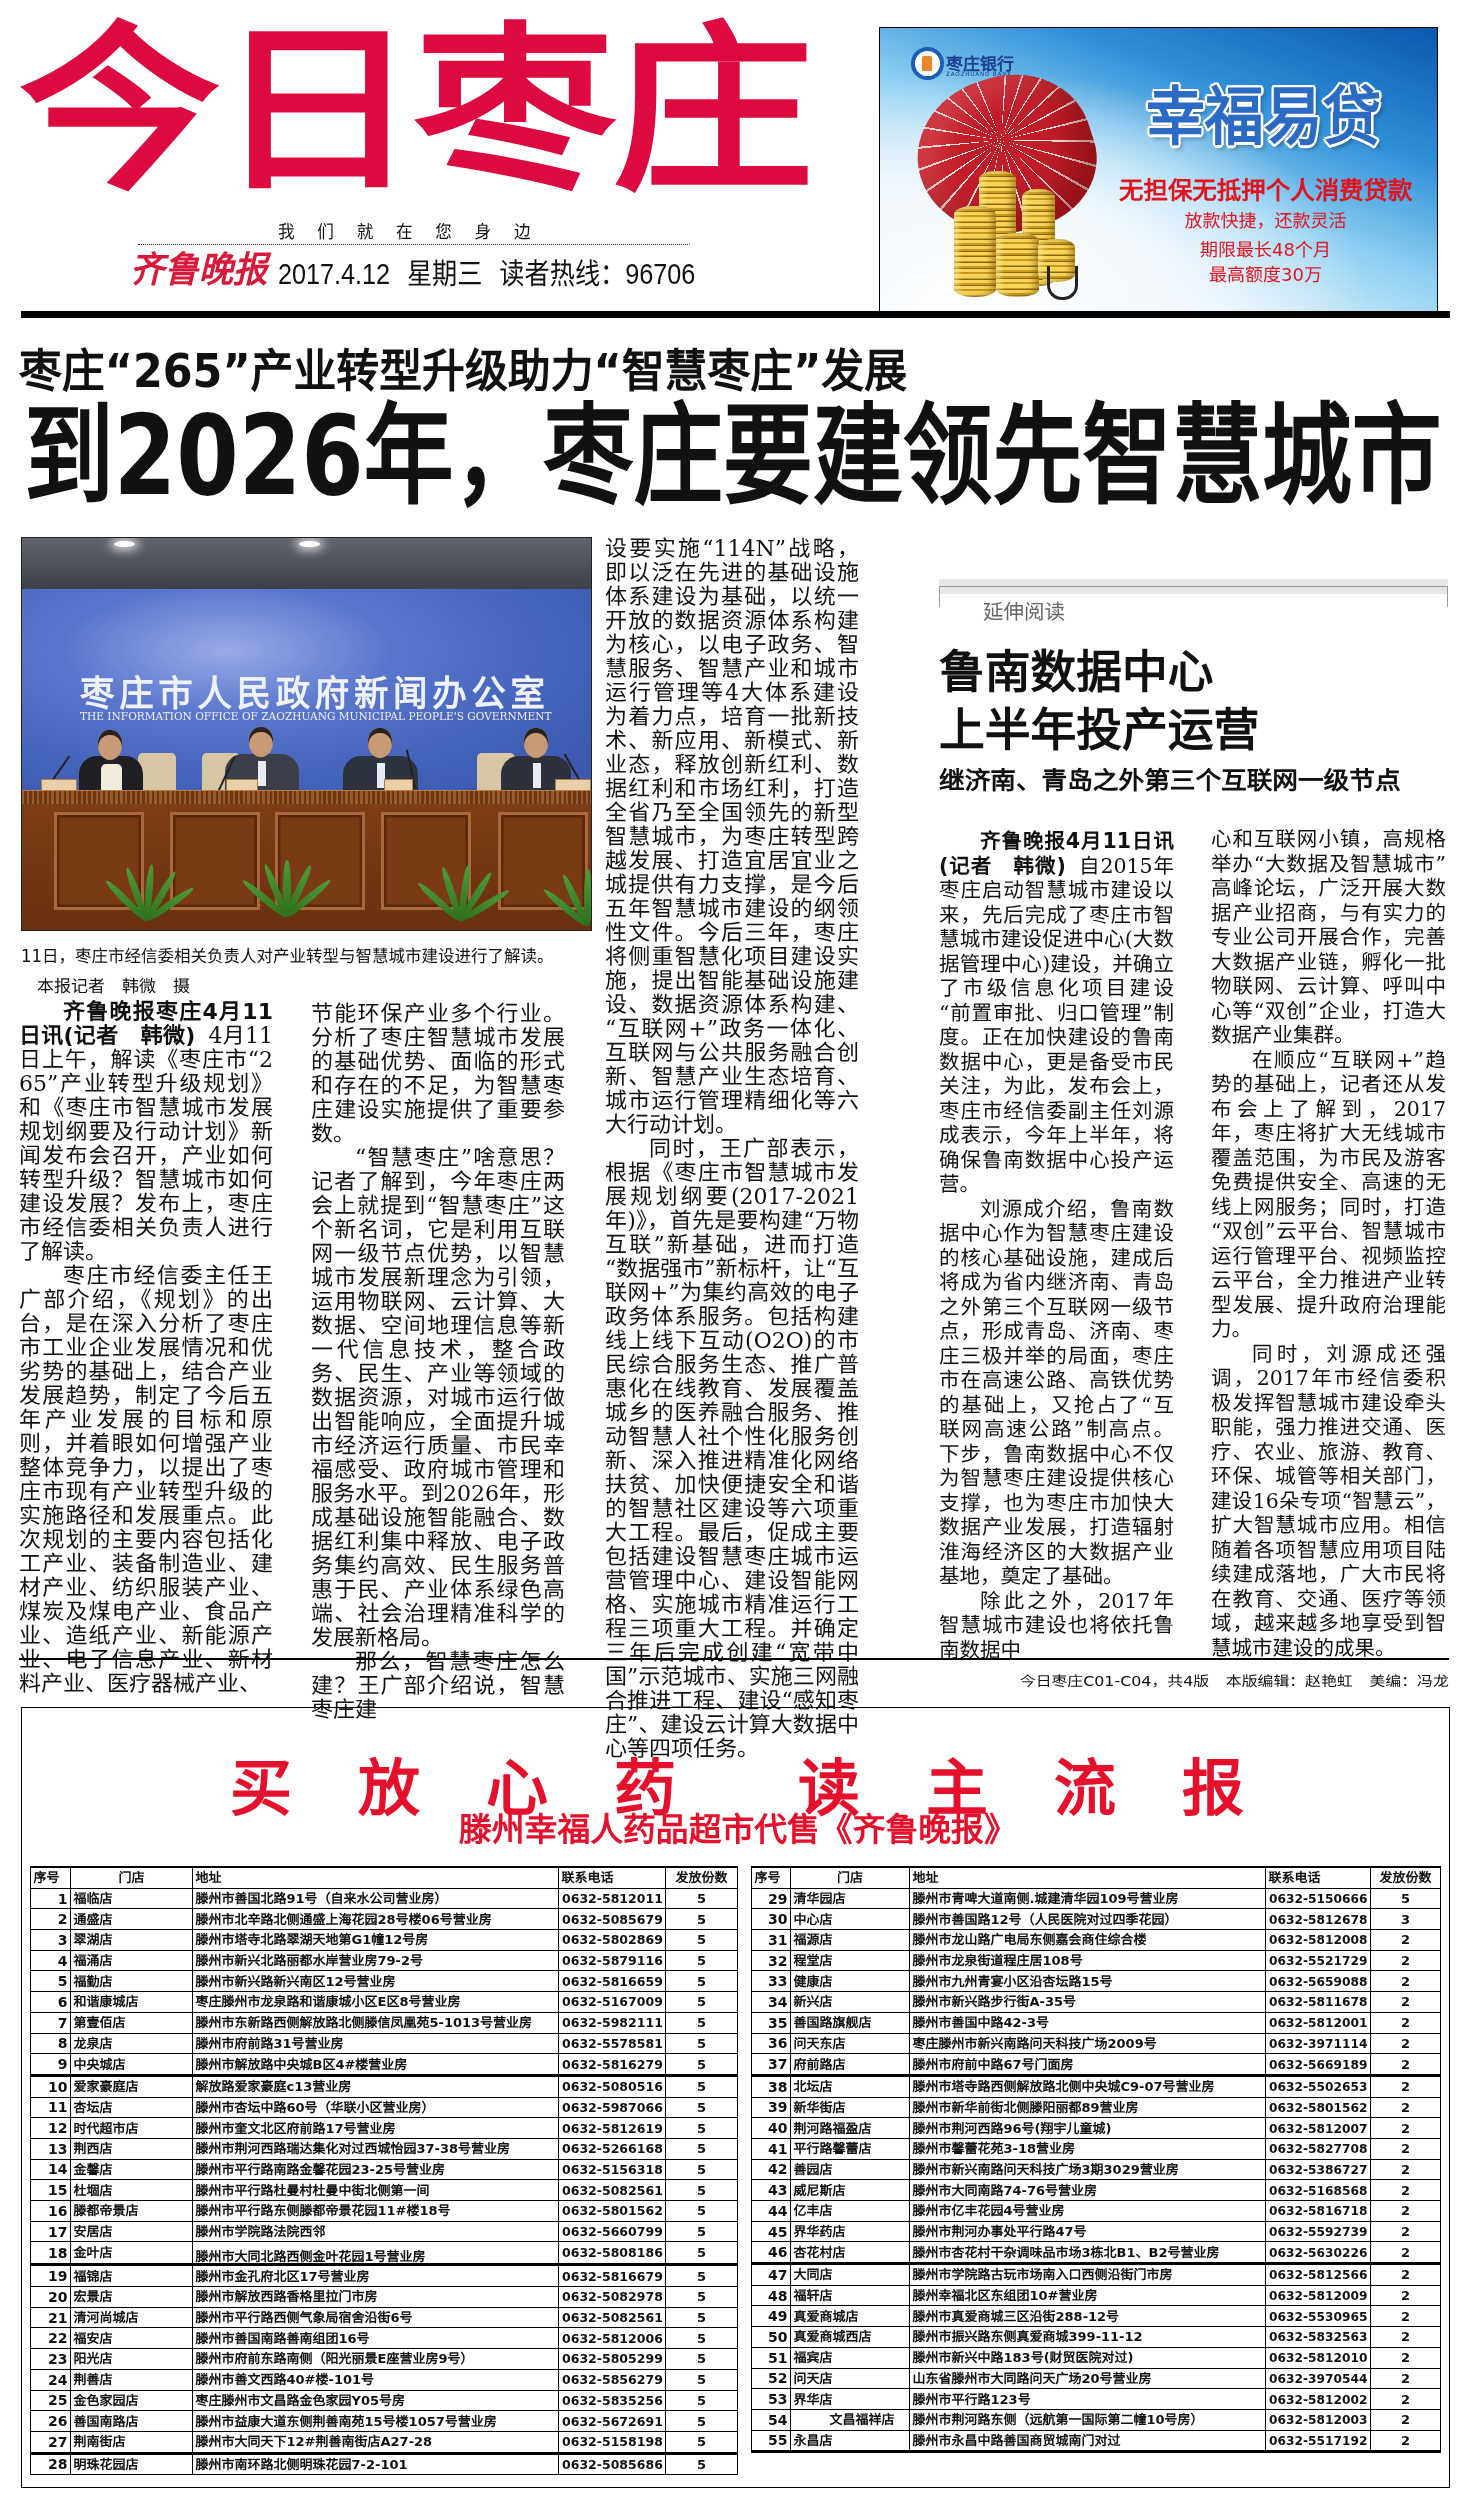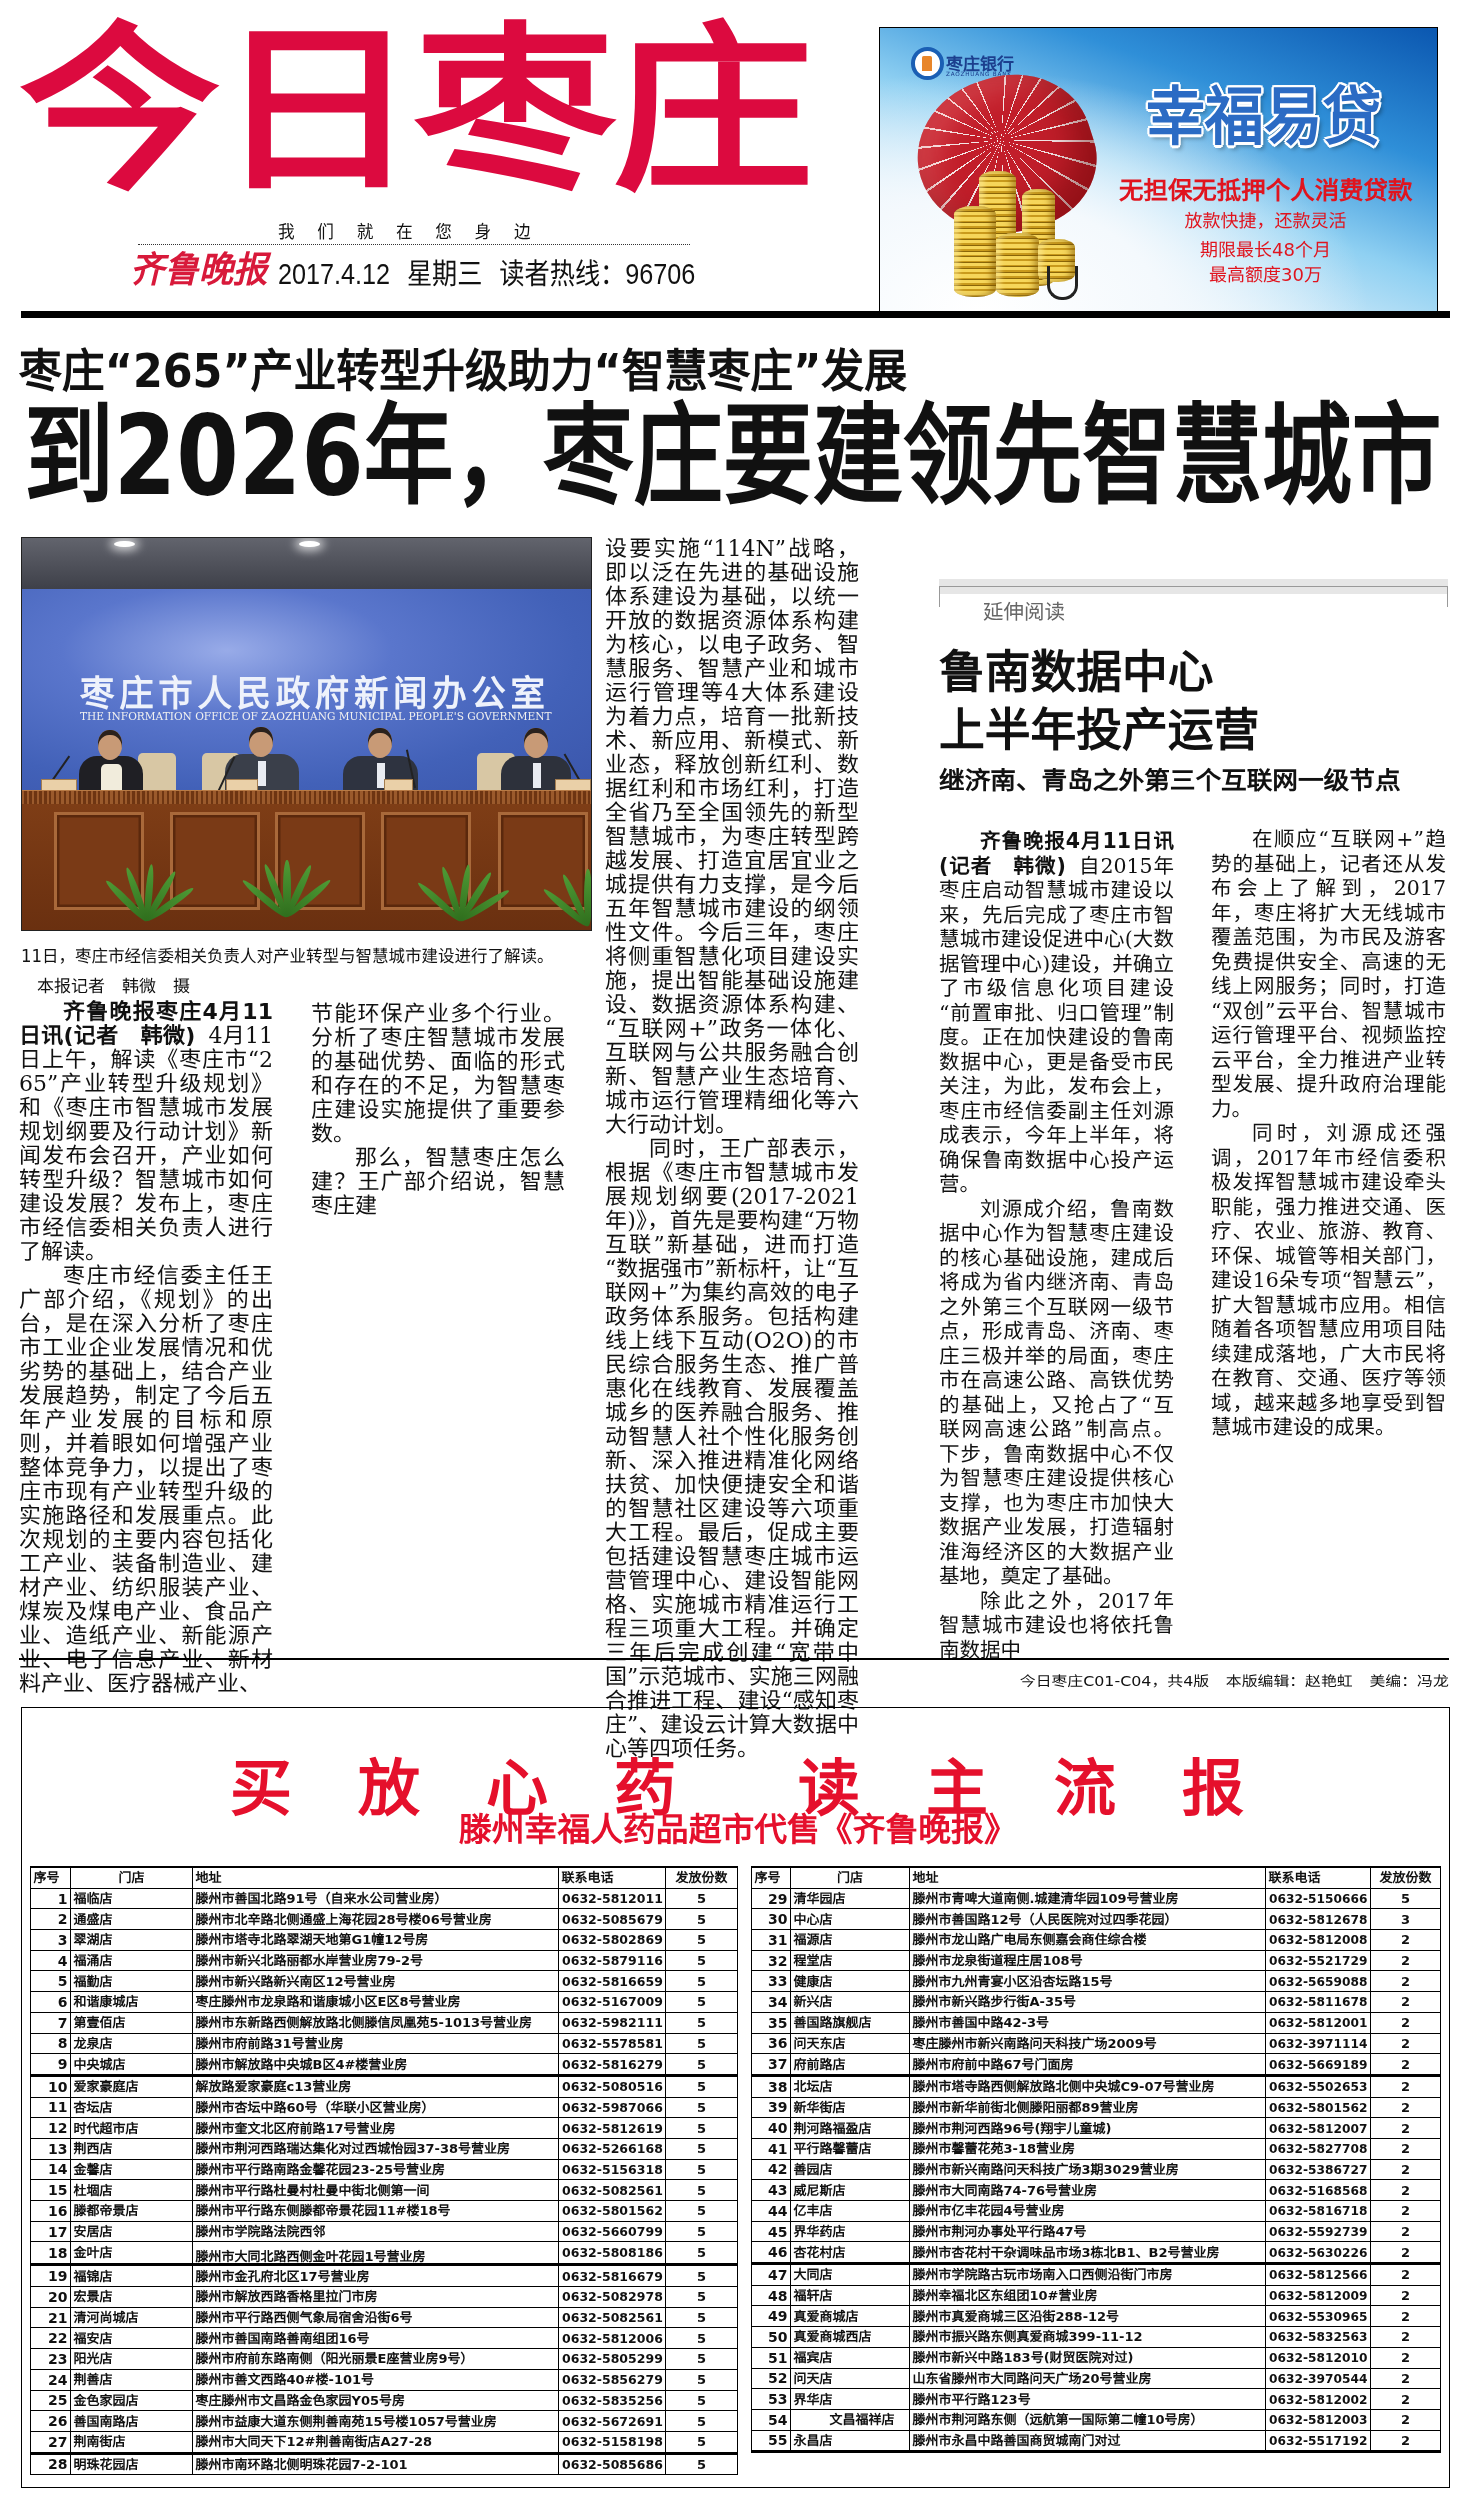--- a/index.html
+++ b/index.html
@@ -222,20 +222,21 @@
   </figure>
   <div id="caption" class="fit" style="transform: scaleX(0.970501);">11日，枣庄市经信委相关负责人对产业转型与智慧城市建设进行了解读。</div>
   <div id="credit" class="abs">本报记者　韩微　摄</div>
 
   <div class="col main-col" style="left:19px;top:1000px;">
       <p><span class="lead">齐鲁晚报枣庄4月11日讯</span><span class="lead byline">(记者　韩微)</span><span>4月11日上午，解读《枣庄市“265”产业转型升级规划》和《枣庄市智慧城市发展规划纲要及行动计划》新闻发布会召开，产业如何转型升级？智慧城市如何建设发展？发布上，枣庄市经信委相关负责人进行了解读。</span></p>
       <p><span>枣庄市经信委主任王广部介绍，《规划》的出台，是在深入分析了枣庄市工业企业发展情况和优劣势的基础上，结合产业发展趋势，制定了今后五年产业发展的目标和原则，并着眼如何增强产业整体竞争力，以提出了枣庄市现有产业转型升级的实施路径和发展重点。此次规划的主要内容包括化工产业、装备制造业、建材产业、纺织服装产业、煤炭及煤电产业、食品产业、造纸产业、新能源产业、电子信息产业、新材料产业、医疗器械产业、</span></p>
     </div>
   <div class="col main-col" style="left:311px;top:1002px;">
       <p class="cont"><span>节能环保产业多个行业。分析了枣庄智慧城市发展的基础优势、面临的形式和存在的不足，为智慧枣庄建设实施提供了重要参数。</span></p>
+      <p><span>“智慧枣庄”啥意思？记者了解到，今年枣庄两会上就提到“智慧枣庄”这个新名词，它是利用互联网一级节点优势，以智慧城市发展新理念为引领，运用物联网、云计算、大数据、空间地理信息等新一代信息技术，整合政务、民生、产业等领域的数据资源，对城市运行做出智能响应，全面提升城市经济运行质量、市民幸福感受、政府城市管理和服务水平。到2026年，形成基础设施智能融合、数据红利集中释放、电子政务集约高效、民生服务普惠于民、产业体系绿色高端、社会治理精准科学的发展新格局。</span></p>
       <p><span>那么，智慧枣庄怎么建？王广部介绍说，智慧枣庄建</span></p>
     </div>
   <div class="col main-col" style="left:605px;top:537px;">
       <p class="cont"><span>设要实施“114N”战略，即以泛在先进的基础设施体系建设为基础，以统一开放的数据资源体系构建为核心，以电子政务、智慧服务、智慧产业和城市运行管理等4大体系建设为着力点，培育一批新技术、新应用、新模式、新业态，释放创新红利、数据红利和市场红利，打造全省乃至全国领先的新型智慧城市，为枣庄转型跨越发展、打造宜居宜业之城提供有力支撑，是今后五年智慧城市建设的纲领性文件。今后三年，枣庄将侧重智慧化项目建设实施，提出智能基础设施建设、数据资源体系构建、“互联网+”政务一体化、互联网与公共服务融合创新、智慧产业生态培育、城市运行管理精细化等六大行动计划。</span></p>
       <p><span>同时，王广部表示，根据《枣庄市智慧城市发展规划纲要(2017-2021年)》，首先是要构建“万物互联”新基础，进而打造“数据强市”新标杆，让“互联网+”为集约高效的电子政务体系服务。包括构建线上线下互动(O2O)的市民综合服务生态、推广普惠化在线教育、发展覆盖城乡的医养融合服务、推动智慧人社个性化服务创新、深入推进精准化网络扶贫、加快便捷安全和谐的智慧社区建设等六项重大工程。最后，促成主要包括建设智慧枣庄城市运营管理中心、建设智能网格、实施城市精准运行工程三项重大工程。并确定三年后完成创建“宽带中国”示范城市、实施三网融合推进工程、建设“感知枣庄”、建设云计算大数据中心等四项任务。</span></p>
     </div>
 </article>
 
 <aside>
   <div id="ext-bar" class="abs"></div>
@@ -243,20 +244,21 @@
   <div id="ext-label" class="abs">延伸阅读</div>
   <div id="side-h1" class="fit" style="transform: scaleX(0.994048);">鲁南数据中心</div>
   <div id="side-h2" class="fit" style="transform: scaleX(0.994898);">上半年投产运营</div>
   <div id="side-sub" class="fit" style="transform: scaleX(1.04259);">继济南、青岛之外第三个互联网一级节点</div>
   <div class="col side-col" style="left:939px;top:829px;">
       <p><span class="lead">齐鲁晚报4月11日讯</span><span class="lead byline">(记者　韩微)</span><span>自2015年枣庄启动智慧城市建设以来，先后完成了枣庄市智慧城市建设促进中心(大数据管理中心)建设，并确立了市级信息化项目建设“前置审批、归口管理”制度。正在加快建设的鲁南数据中心，更是备受市民关注，为此，发布会上，枣庄市经信委副主任刘源成表示，今年上半年，将确保鲁南数据中心投产运营。</span></p>
       <p><span>刘源成介绍，鲁南数据中心作为智慧枣庄建设的核心基础设施，建成后将成为省内继济南、青岛之外第三个互联网一级节点，形成青岛、济南、枣庄三极并举的局面，枣庄市在高速公路、高铁优势的基础上，又抢占了“互联网高速公路”制高点。下步，鲁南数据中心不仅为智慧枣庄建设提供核心支撑，也为枣庄市加快大数据产业发展，打造辐射淮海经济区的大数据产业基地，奠定了基础。</span></p>
       <p><span>除此之外，2017年智慧城市建设也将依托鲁南数据中</span></p>
     </div>
   <div class="col side-col" style="left:1211px;top:827px;">
+      <p class="cont"><span>心和互联网小镇，高规格举办“大数据及智慧城市”高峰论坛，广泛开展大数据产业招商，与有实力的专业公司开展合作，完善大数据产业链，孵化一批物联网、云计算、呼叫中心等“双创”企业，打造大数据产业集群。</span></p>
       <p><span>在顺应“互联网+”趋势的基础上，记者还从发布会上了解到，2017年，枣庄将扩大无线城市覆盖范围，为市民及游客免费提供安全、高速的无线上网服务；同时，打造“双创”云平台、智慧城市运行管理平台、视频监控云平台，全力推进产业转型发展、提升政府治理能力。</span></p>
       <p><span>同时，刘源成还强调，2017年市经信委积极发挥智慧城市建设牵头职能，强力推进交通、医疗、农业、旅游、教育、环保、城管等相关部门，建设16朵专项“智慧云”，扩大智慧城市应用。相信随着各项智慧应用项目陆续建成落地，广大市民将在教育、交通、医疗等领域，越来越多地享受到智慧城市建设的成果。</span></p>
     </div>
 </aside>
 
 <div id="foot-rule" class="abs"></div>
 <div id="foot-info" class="fit r" style="transform: scaleX(1.13261);">
   <span style="margin-left:0">今日枣庄C01-C04，共4版</span><span>本版编辑：赵艳虹</span><span>美编：冯龙</span>
 </div>
 

